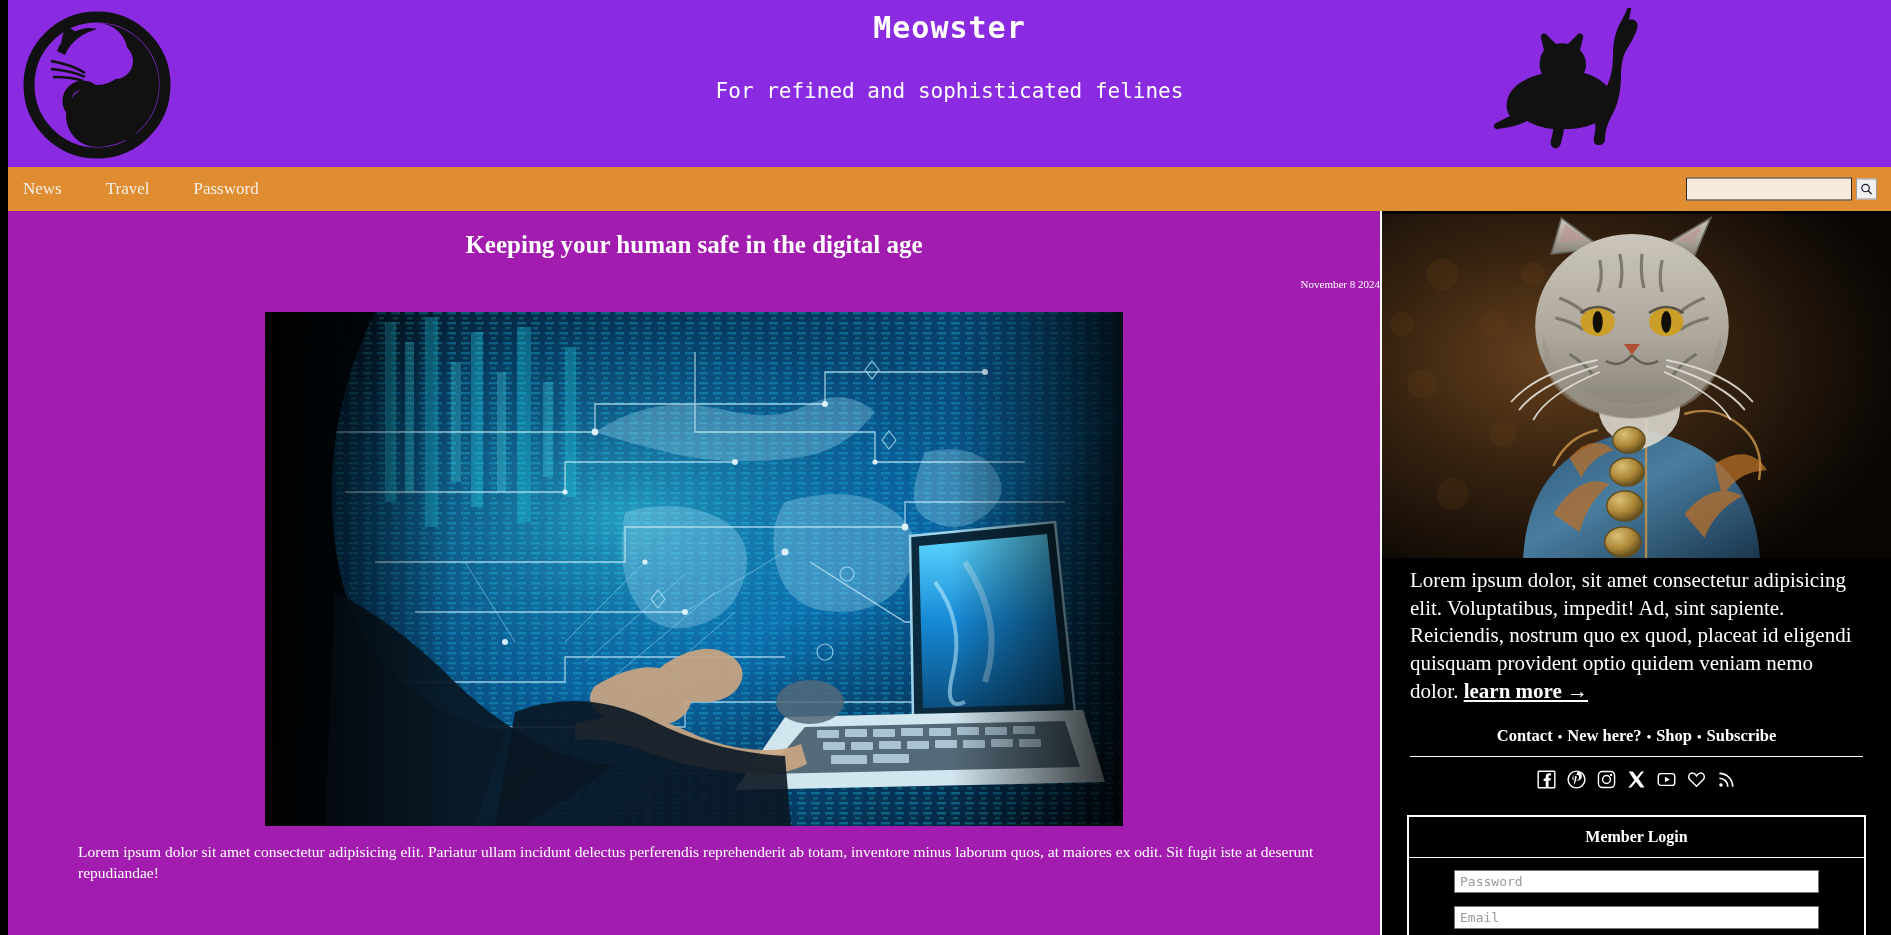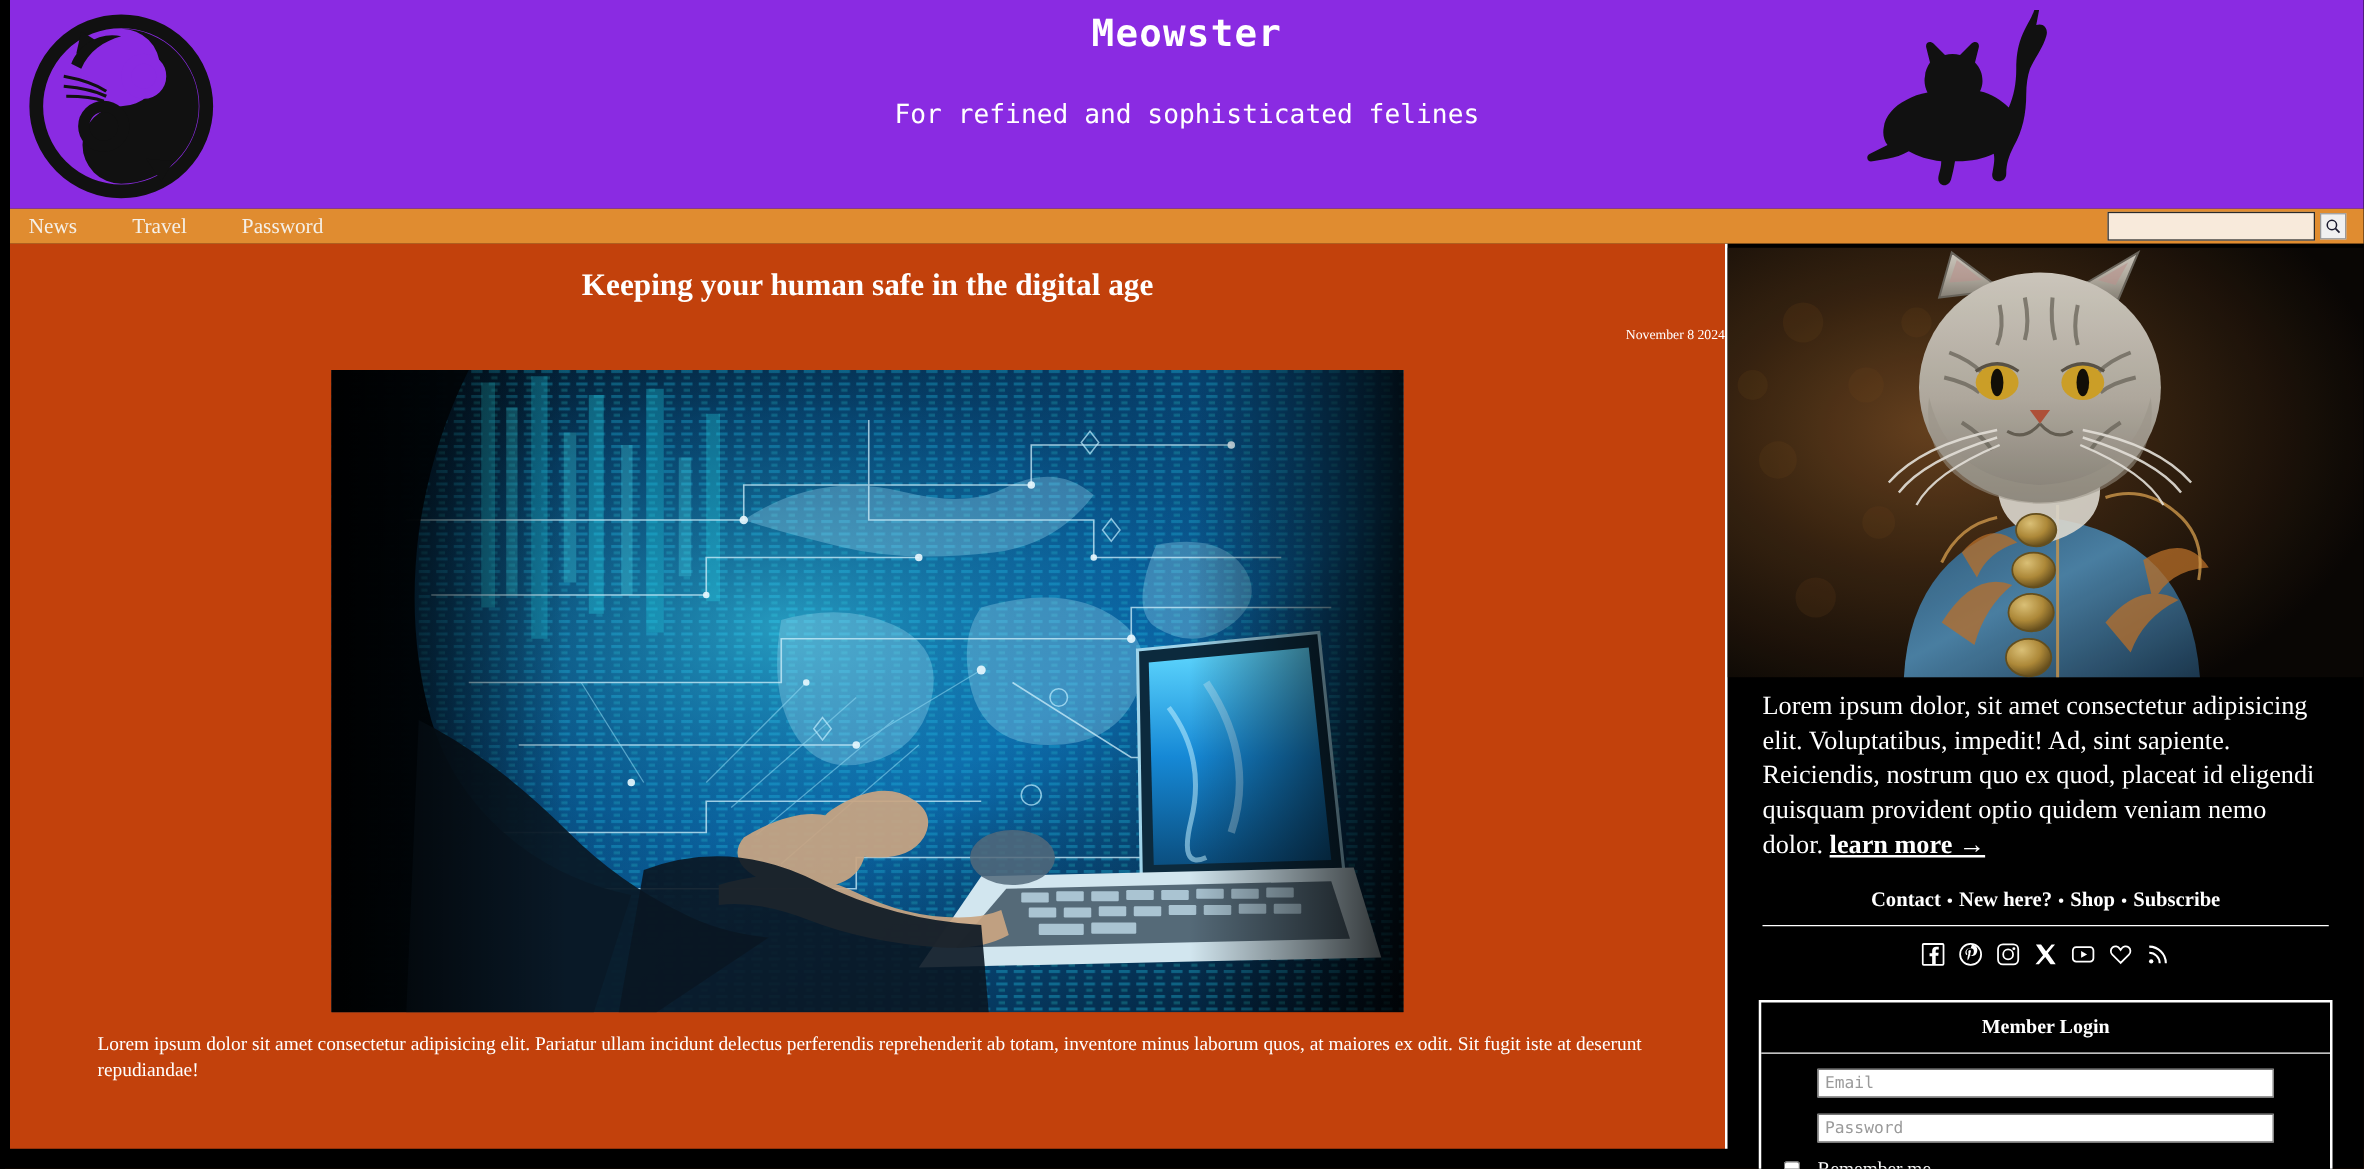--- a/index.html
+++ b/index.html
@@ -41,21 +41,21 @@
     letter-spacing: 0px;
   }
   .cat-stretch {
     position: absolute; right: 230px; top: 8px;
     width: 170px; height: 150px;
   }
 
   
   .navbar {
     position: relative;
-    height: 28px;
+    height: 44px;
     background: #E08C30;
     margin-left: 4px;
     display: flex;
     align-items: center;
   }
   .nav-links { display: flex; align-items: center; padding-left: 15px; }
   .nav-link {
     color: #f5f0e8; text-decoration: none;
     font-size: 17px; margin-right: 44px;
     font-family: "Liberation Serif", serif;
@@ -84,21 +84,21 @@
 
   
   .page {
     display: flex;
     margin-left: 4px;
     height: calc(935px - 167px - 44px);
   }
   .main-col {
     width: 1372px;
     position: relative;
-    background: #c2410c;
+    background: #a21caf;
   }
   .side-col {
     flex: 1;
     background: #000;
     border-left: 2px solid #ffffff;
     padding: 0 0 0 0;
     position: relative;
   }
 
   
@@ -559,22 +559,22 @@
               <circle cx="5" cy="19" r="2.2" fill="#fff"></circle>
               <path d="M3 10.4a10.6 10.6 0 0 1 10.6 10.6" fill="none" stroke="#fff" stroke-width="2.1"></path>
               <path d="M3 4.2A16.8 16.8 0 0 1 19.8 21" fill="none" stroke="#fff" stroke-width="2.1"></path>
             </svg>
         </a>
       </div>
 
       <section class="login-box">
         <div class="login-head">Member Login</div>
         <div class="login-body">
+          <textarea class="login-field" rows="1" placeholder="Password" style=""></textarea>
           <textarea class="login-field" rows="1" placeholder="Email" style=""></textarea>
-          <textarea class="login-field" rows="1" placeholder="Password" style=""></textarea>
           <label class="remember-row">
             <input type="checkbox" style="">
             <span>Remember me</span>
           </label>
           <div class="signin-wrap">
             <button class="signin-btn">Sign in</button>
           </div>
         </div>
       </section>
 

